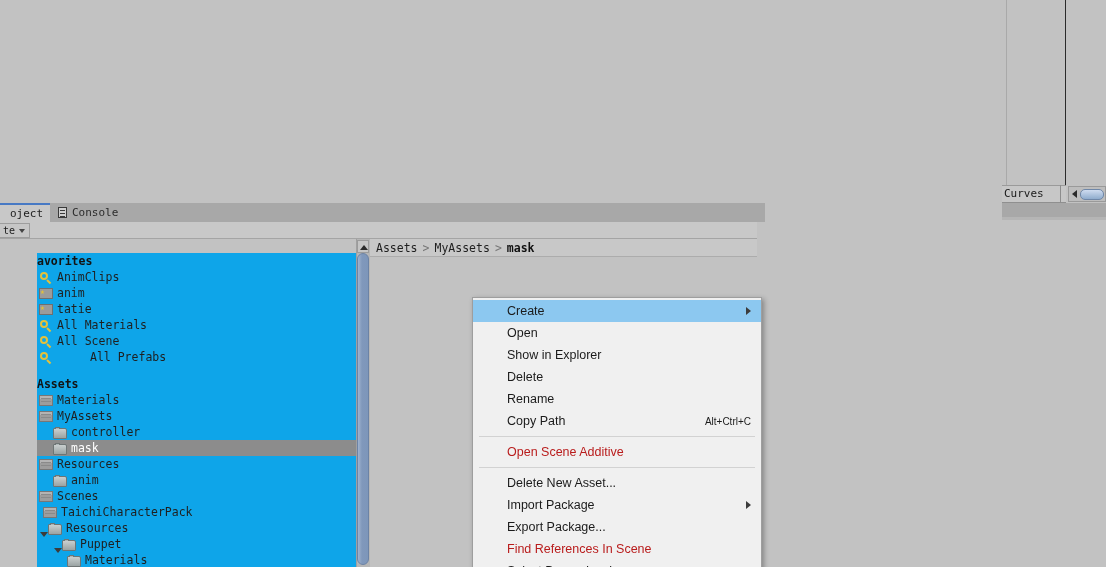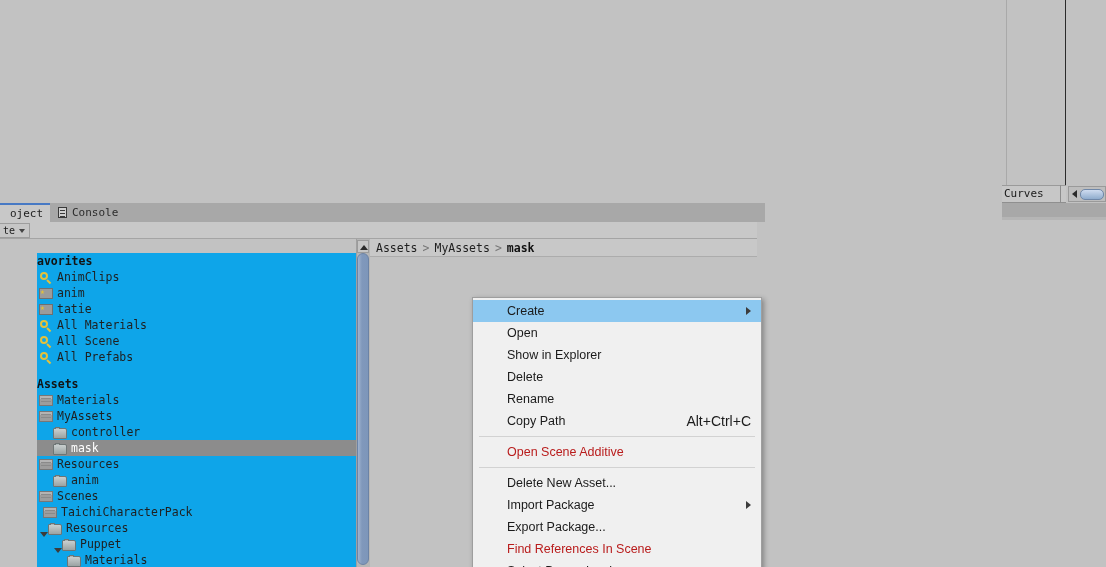--- a/index.html
+++ b/index.html
@@ -281,21 +281,21 @@
     display: flex; align-items: center;
     padding-left: 34px; padding-right: 10px;
     white-space: nowrap;
   }
   .ctx-item.hl {
     background: #8cc8f0;
   }
   .ctx-item.dis { color: #b91c1c; }
   .ctx-accel {
     margin-left: auto;
-    font-size: 14px;
+    font-size: 10px;
     color: #1b1b1b;
   }
   .ctx-sub-arrow {
     margin-left: auto;
     width: 0; height: 0;
     border-top: 4px solid transparent;
     border-bottom: 4px solid transparent;
     border-left: 5px solid #3c3c3c;
   }
   .ctx-sep {
@@ -352,21 +352,21 @@
           <span>tatie</span>
         </div>
         <div class="tree-row" style="padding-left: 2px;">
           <span class="ico ico-search"></span>
           <span>All Materials</span>
         </div>
         <div class="tree-row" style="padding-left: 2px;">
           <span class="ico ico-search"></span>
           <span>All Scene</span>
         </div>
-        <div class="tree-row" style="padding-left: 2px;">
+        <div class="tree-row" style="padding-left: 2px; gap: 33px;">
           <span class="ico ico-search"></span>
           <span>All Prefabs</span>
         </div>
       </div>
     <div class="tree-row spacer"></div>
     <div class="tree-row section">
       <span style="padding-left:0px">Assets</span>
     </div>
     <div id="assets-list">
         <div class="tree-row" style="padding-left: 2px;">

